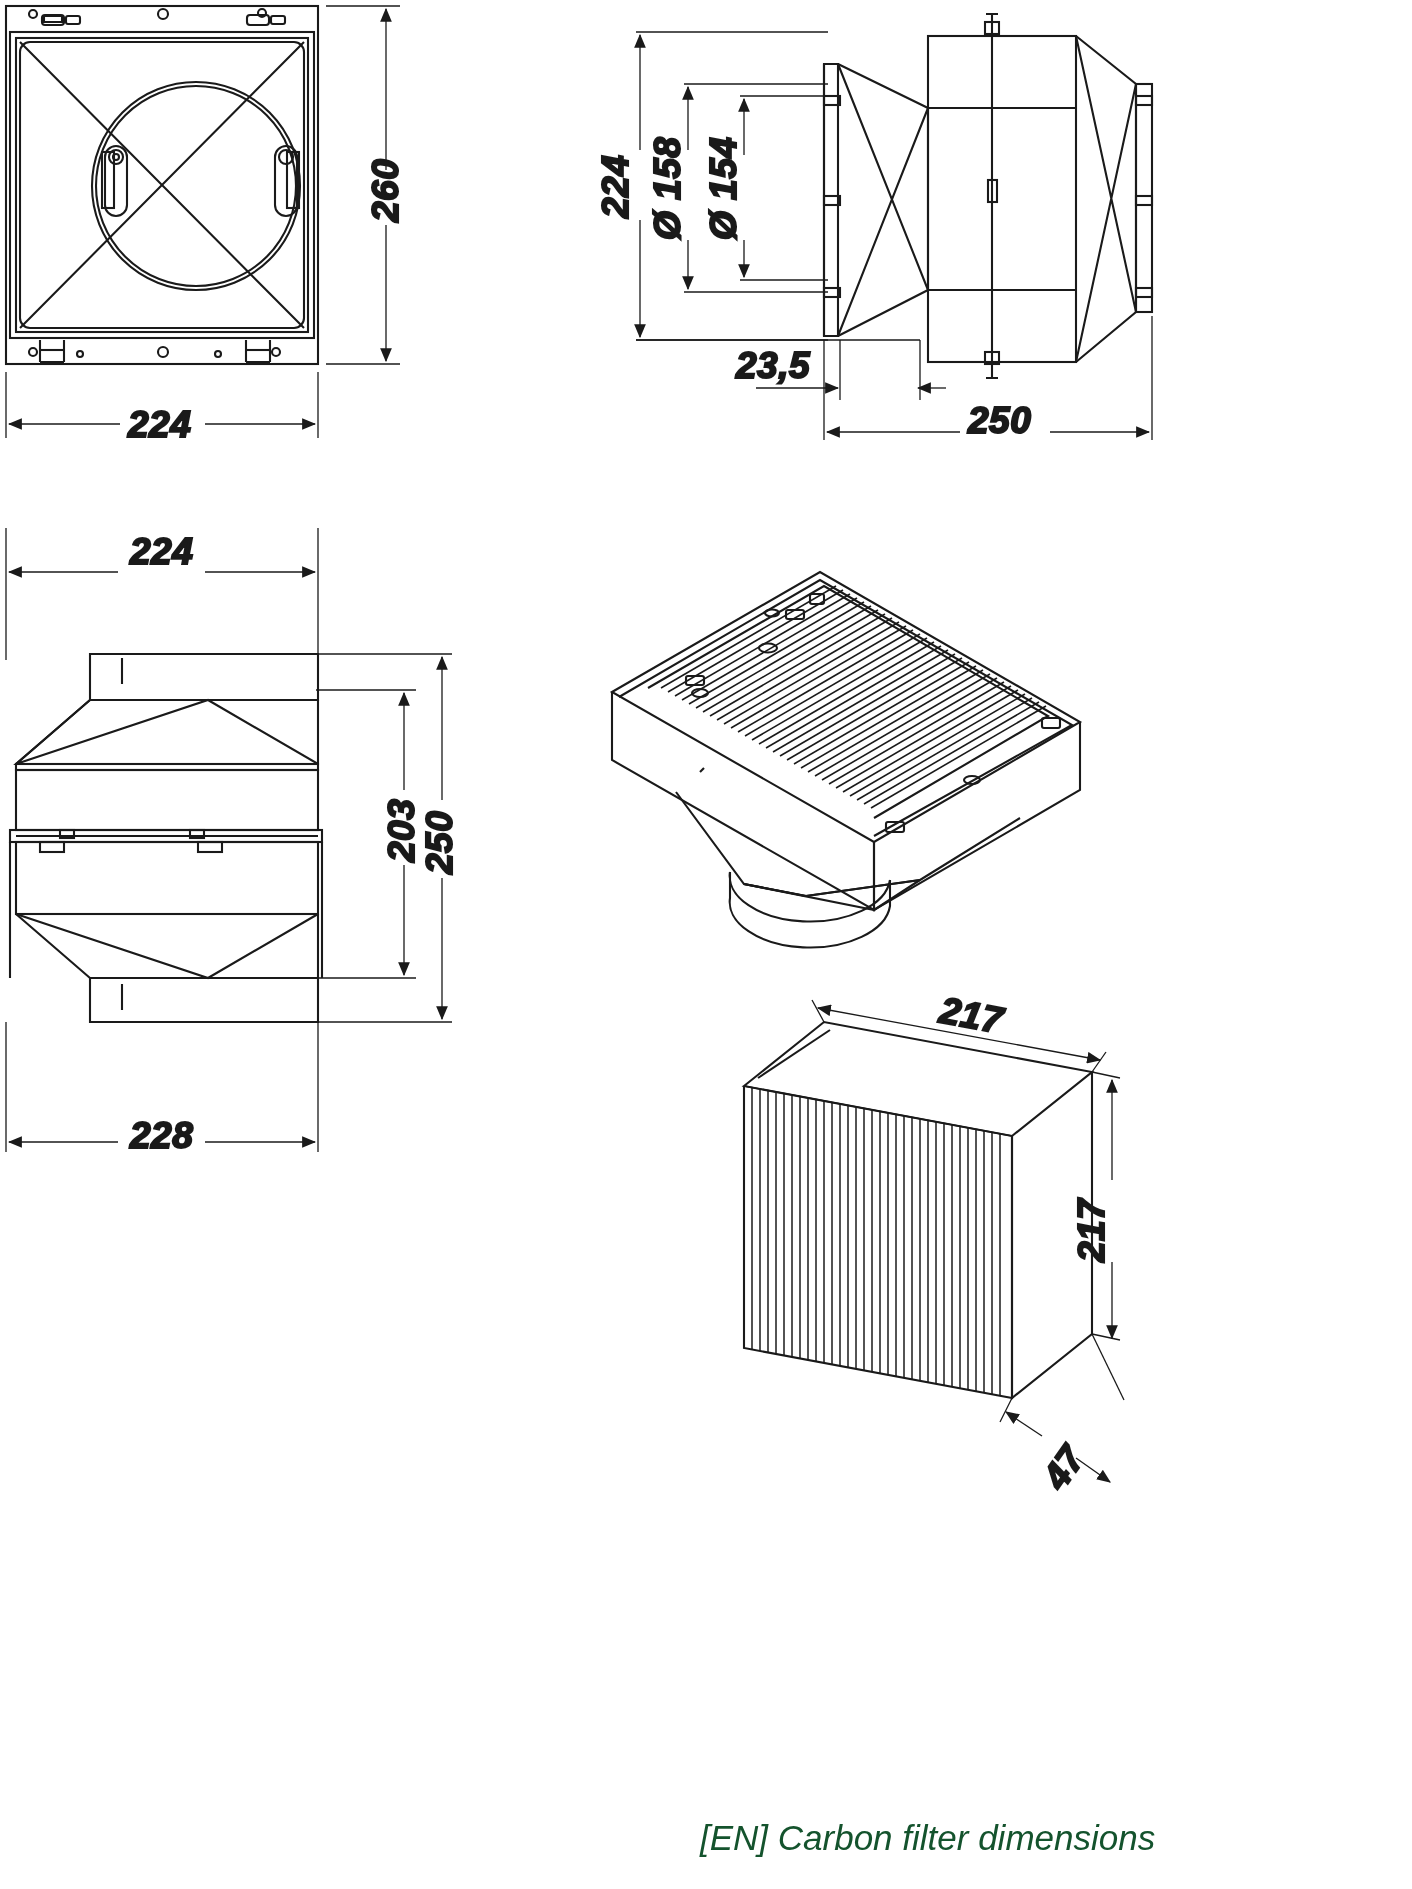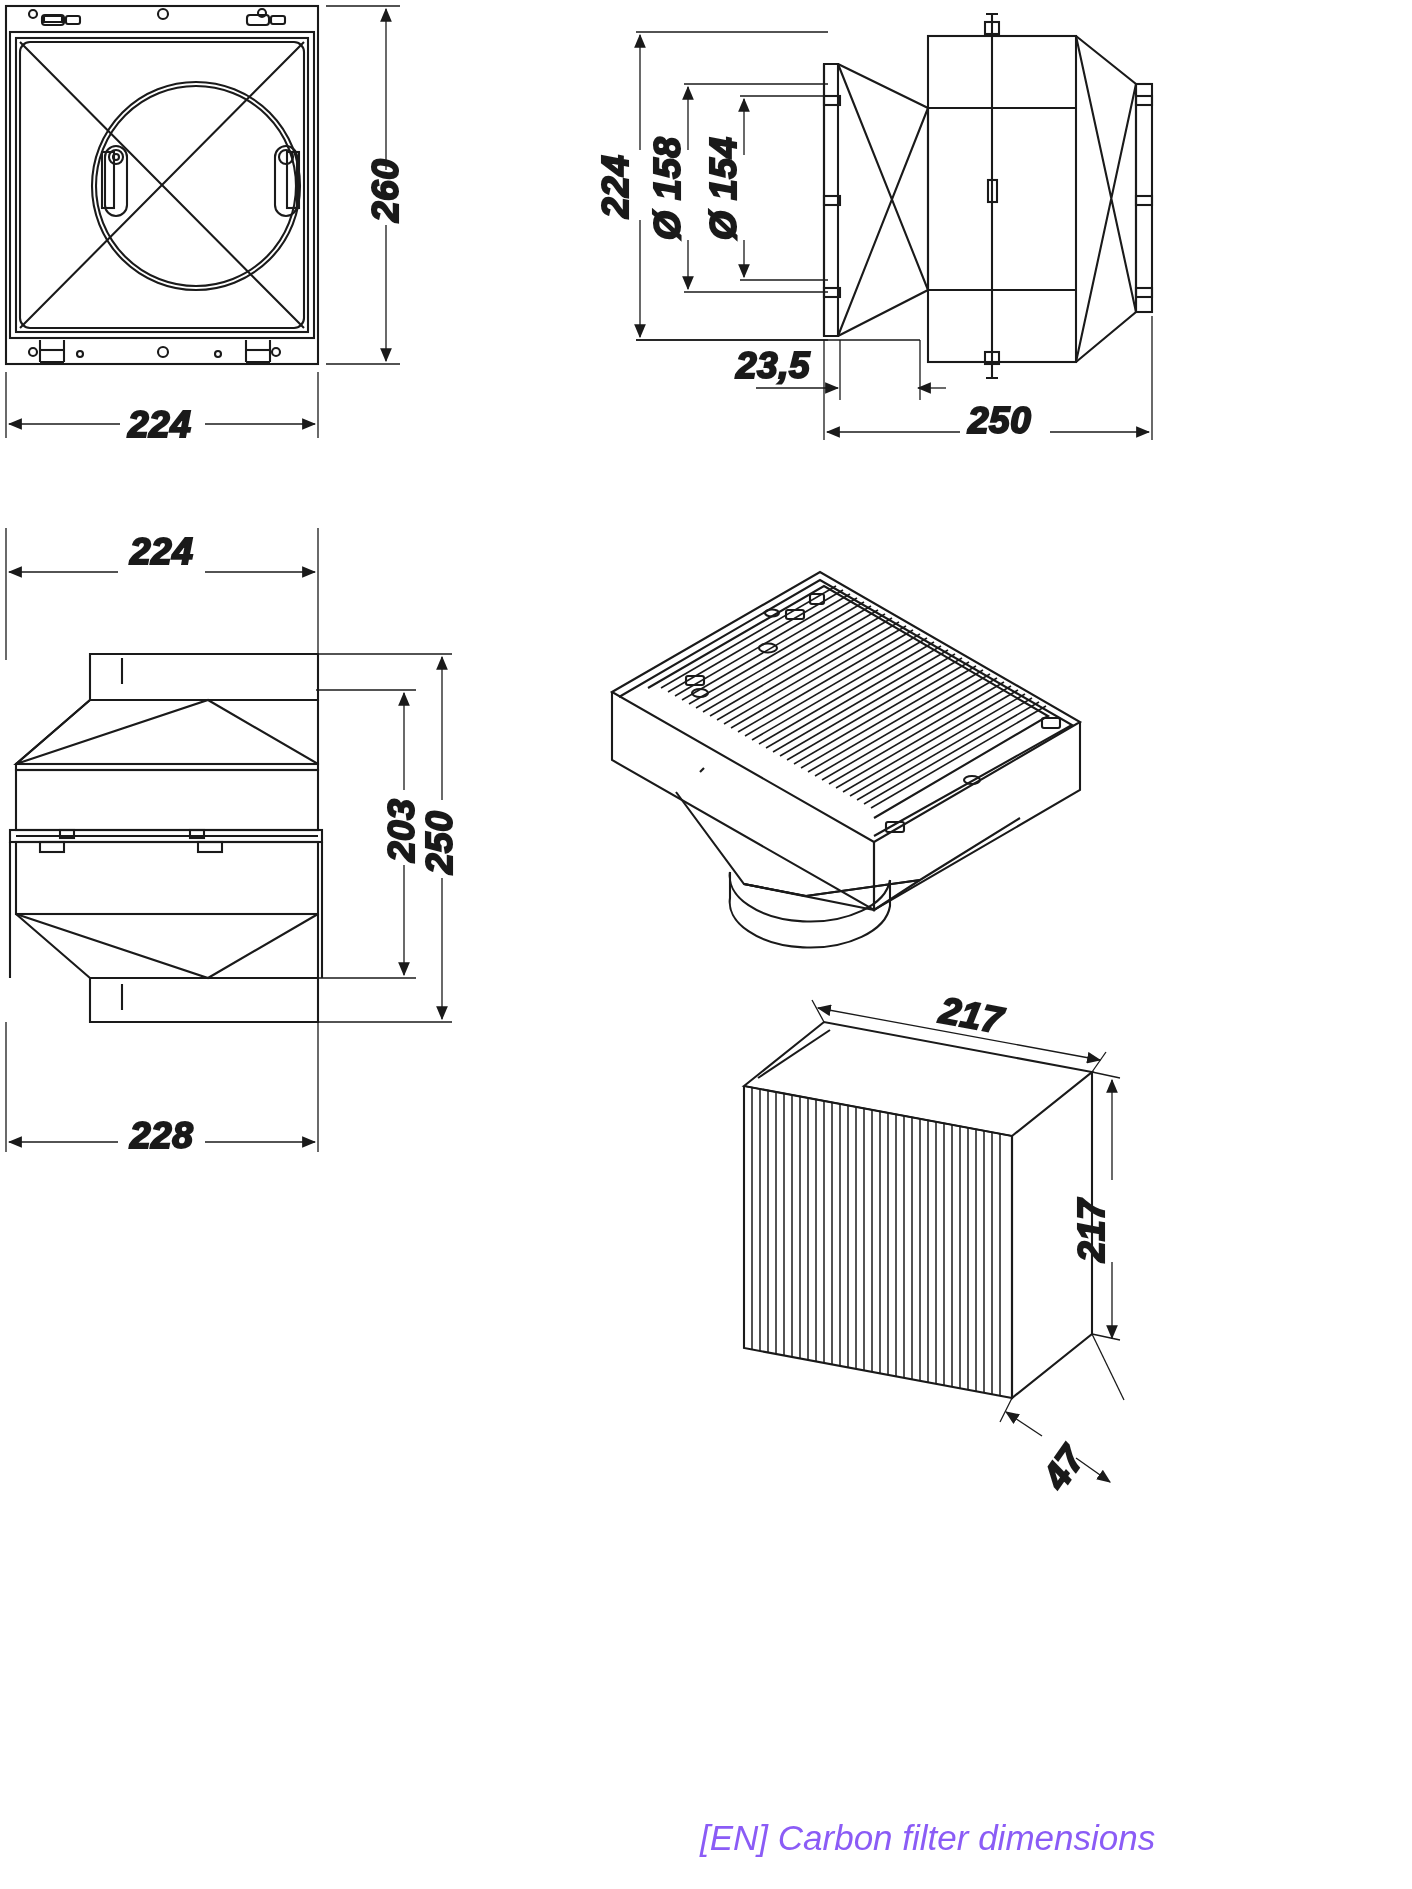--- a/index.html
+++ b/index.html
@@ -13,21 +13,21 @@
     font-family:"Liberation Sans",sans-serif;
     font-style:italic;font-weight:700;
     font-size:37px;letter-spacing:0.5px;
     fill:#1a1a1a;
   }
   .caption{
     position:absolute;
     left:700px;top:1818px;
     font-family:"Liberation Sans",sans-serif;
     font-style:italic;font-size:35px;font-weight:400;
-    color:#8b5cf6;white-space:nowrap;
+    color:#14532d;white-space:nowrap;
   }
 </style>
 </head>
 <body>
 
 <div id="sheet">
 
 <svg class="cad" viewBox="0 0 1412 1889">
   <defs>
     <marker id="ah" viewBox="0 0 12 10" refX="11" refY="5" markerWidth="11" markerHeight="9" orient="auto">

